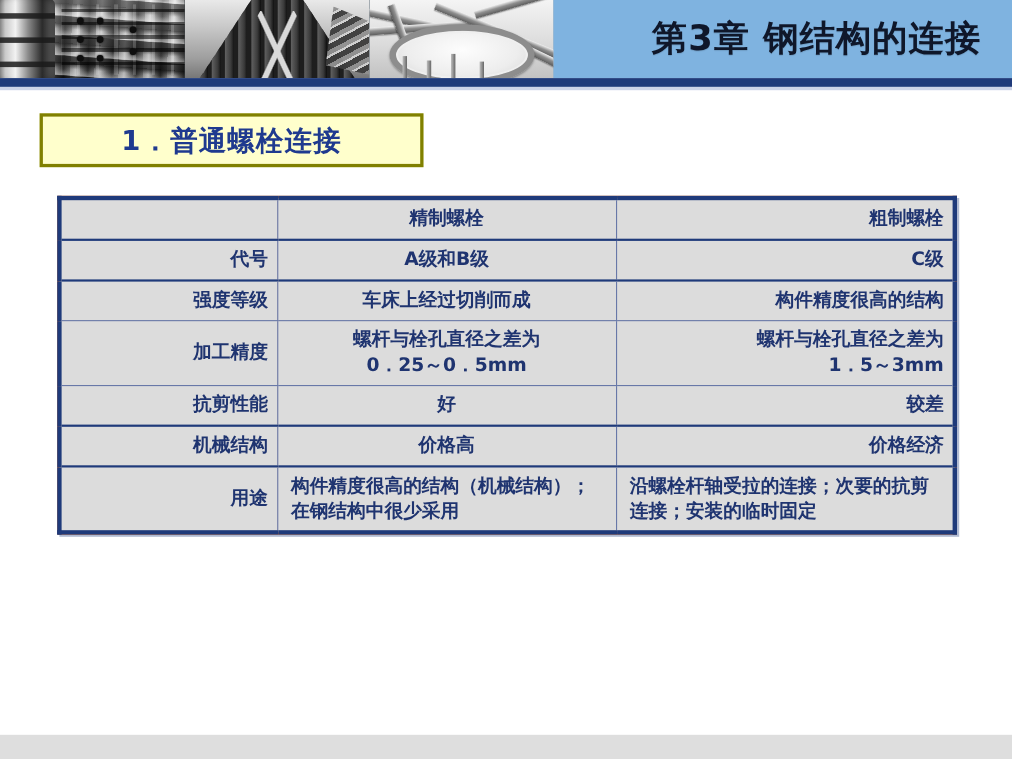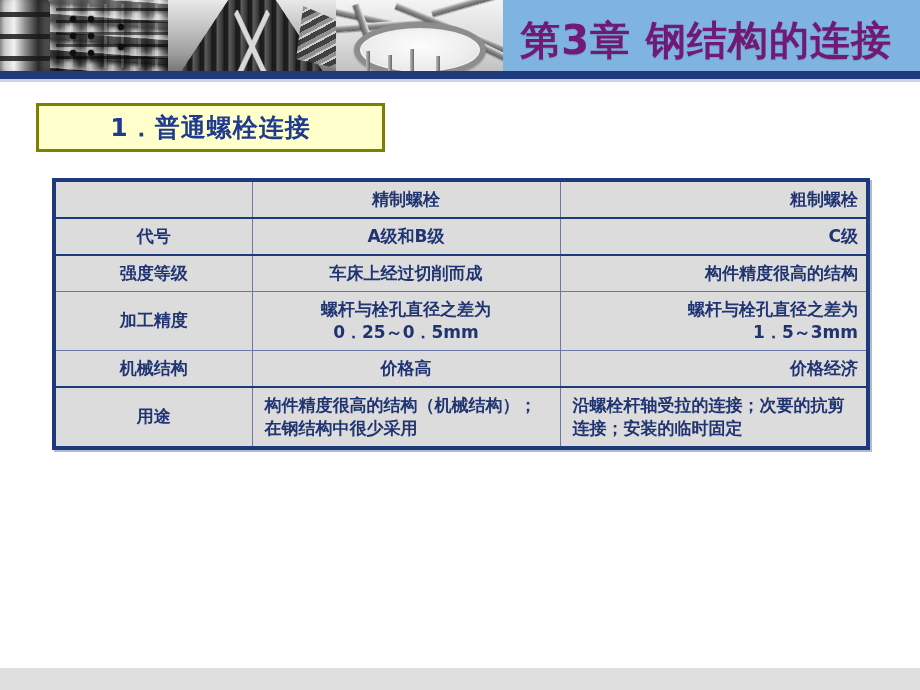--- a/index.html
+++ b/index.html
@@ -145,23 +145,23 @@
     position: absolute;
     left: 0; top: 79px;
     width: 920px; height: 3px;
     background: #cdd3e8;
   }
 
   .header-title {
     position: absolute;
     right: 28px;
     top: 13px;
-    font-size: 40px;
+    font-size: 32px;
     font-weight: bold;
-    color: #701a75;
+    color: #0f172a;
     letter-spacing: 1px;
     white-space: nowrap;
     text-shadow: 0 1px 1px rgba(0,0,0,.12);
   }
 
   
   .section-box {
     position: absolute;
     left: 36px;
     top: 103px;
@@ -205,21 +205,21 @@
     padding: 6px 8px;
     box-sizing: border-box;
   }
   .cmp-table .col-label { width: 198px; }
   .cmp-table .col-a     { width: 308px; }
   .cmp-table .col-b     { width: 308px; }
 
   
   .cmp-table tr:first-child td { border-top: 4px solid #1f3a7a; }
   .cmp-table tr:last-child td  { border-bottom: 4px solid #1f3a7a; }
-  .cmp-table td:first-child     { border-left: 4px solid #1f3a7a; }
+  .cmp-table td:first-child     { border-left: 4px solid #1f3a7a; text-align: right; }
   .cmp-table td:last-child      { border-right: 4px solid #1f3a7a; text-align: right; }
   .cmp-table tr.hdr td          { border-bottom: 2px solid #1f3a7a; }
   .cmp-table tr.r-daihao td     { border-bottom: 2px solid #1f3a7a; }
   .cmp-table tr.r-jingji td     { border-bottom: 2px solid #1f3a7a; }
   .cmp-table tr.r-kangjian td   { border-bottom: 2px solid #1f3a7a; }
 
   .hdr-blank { }
   .hdr-fine  { color: #00a000; }
   .hdr-rough { color: #49a6e8; }
 
@@ -322,20 +322,25 @@
       <td>车床上经过切削而成</td>
       <td>构件精度很高的结构</td>
     </tr>
 
     <tr class="r-jingdu">
       <td>加工精度</td>
       <td>螺杆与栓孔直径之差为<br>0．25～0．5mm</td>
       <td>螺杆与栓孔直径之差为<br>1．5～3mm</td>
     </tr>
 
+    <tr class="r-kangjian">
+      <td>抗剪性能</td>
+      <td>好</td>
+      <td>较差</td>
+    </tr>
 
     <tr class="r-jingji">
       <td>机械结构</td>
       <td>价格高</td>
       <td>价格经济</td>
     </tr>
 
     <tr class="r-yongtu">
       <td>用途</td>
       <td class="cell-left">构件精度很高的结构（机械结构）；在钢结构中很少采用</td>

